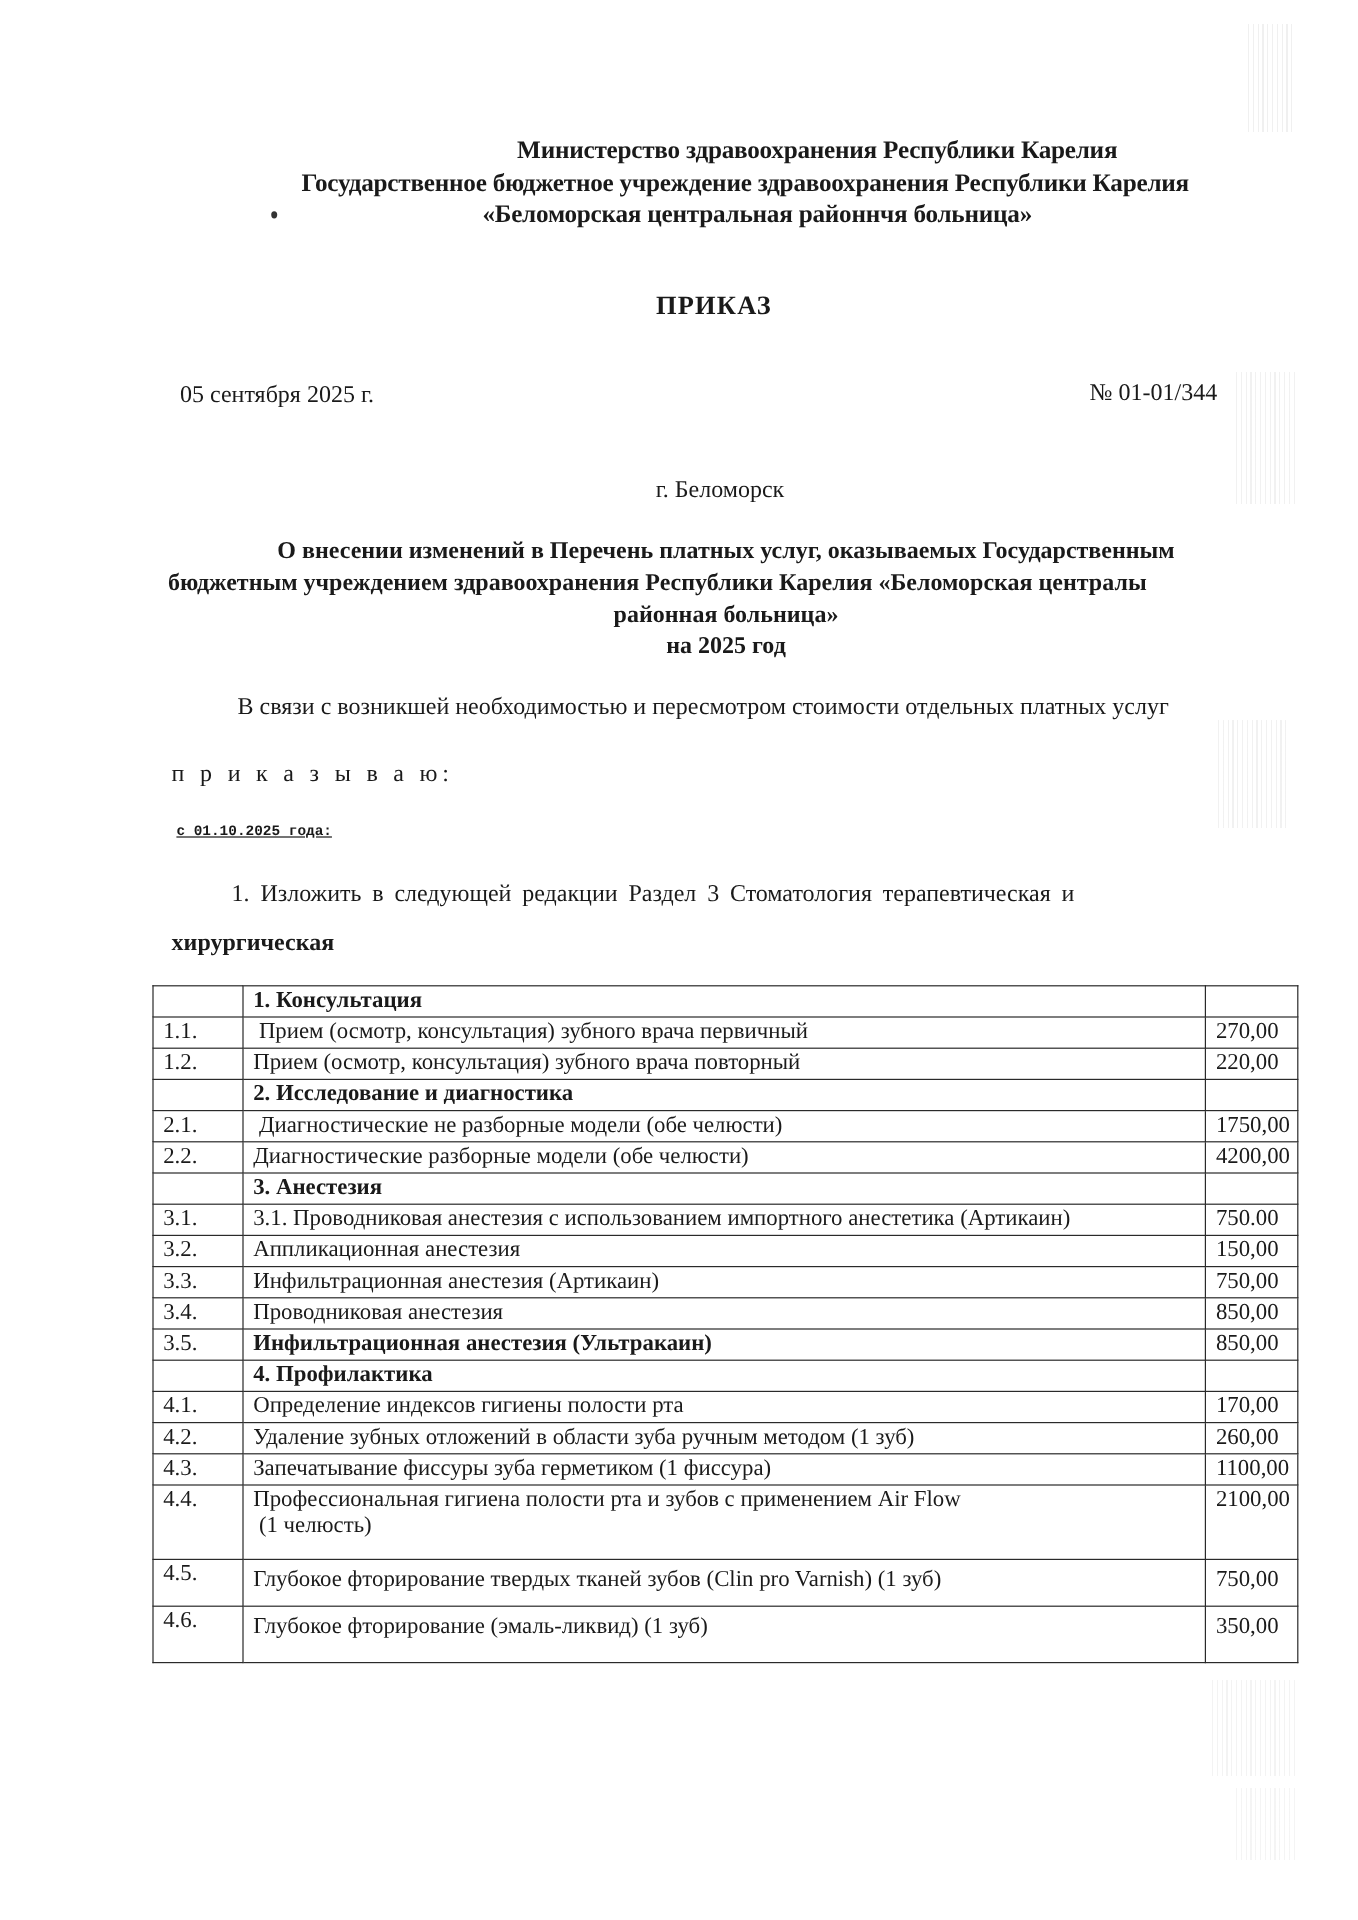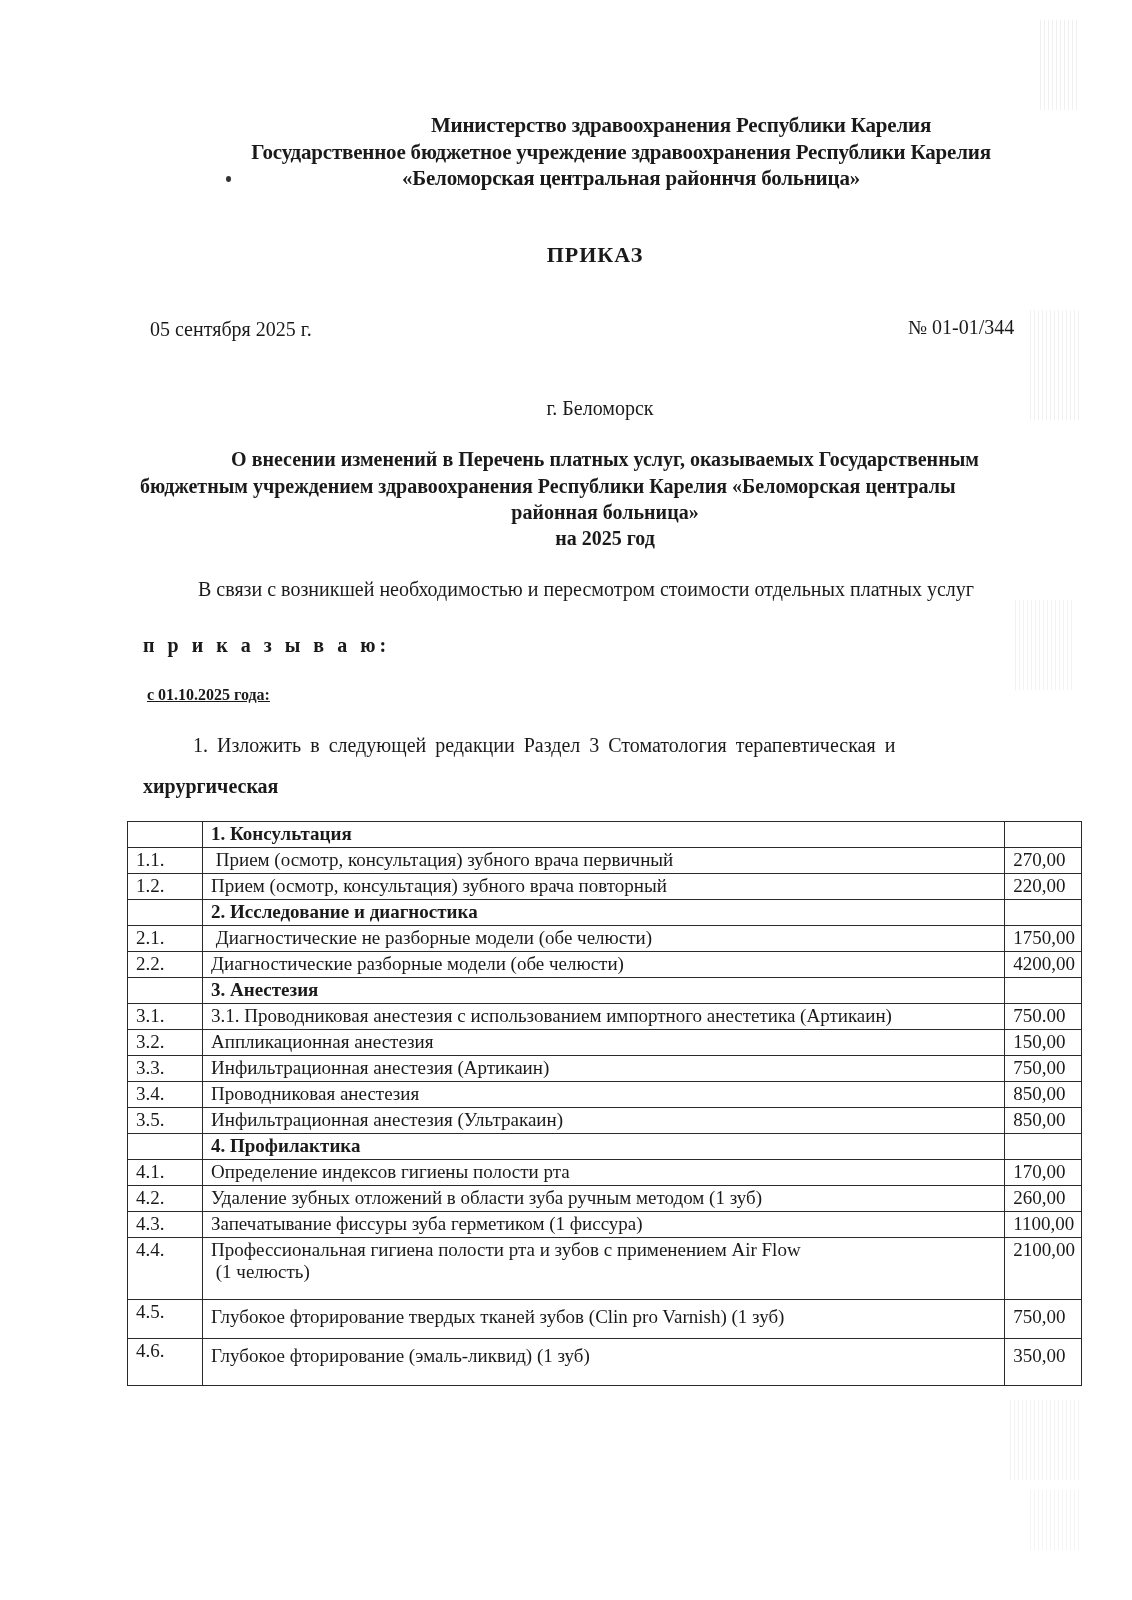--- a/index.html
+++ b/index.html
@@ -10,22 +10,22 @@
   .abs { position: absolute; }
   .center { text-align: center; }
   .hdr {
     left: 0; width: 1132px; font-weight: bold; font-size: 21px; line-height: 26px;
     letter-spacing: -0.2px;
   }
   .bold { font-weight: bold; }
   .title-order { font-size: 22px; font-weight: bold; letter-spacing: 1px; }
   .plain { font-size: 20px; }
   .subject { font-size: 20px; font-weight: bold; line-height: 27px; }
-  .spaced { letter-spacing: 4px; font-weight: bold; font-size: 20px; }
-  .underline { text-decoration: underline; font-weight: bold; font-size: 16px; }
+  .spaced { letter-spacing: 4px; font-weight: normal; font-size: 20px; }
+  .underline { text-decoration: underline; font-weight: bold; font-size: 12px; font-family: Liberation Mono, monospace; }
   .para { font-size: 20px; line-height: 29px; text-align: justify; }
 
   table.prices {
     position: absolute; left: 127px; top: 821px; width: 955px;
     border-collapse: collapse; font-size: 19px; line-height: 22px;
   }
   table.prices td {
     border: 1.5px solid #2a2a2a; padding: 1px 6px 2px 8px; vertical-align: top;
   }
   td.num { width: 60px; }
@@ -120,21 +120,21 @@
         <td class="name" style="white-space: pre-wrap;">Инфильтрационная анестезия (Артикаин)</td>
         <td class="price">750,00</td>
       </tr>
       <tr class="item">
         <td class="num">3.4.</td>
         <td class="name" style="white-space: pre-wrap;">Проводниковая анестезия</td>
         <td class="price">850,00</td>
       </tr>
       <tr class="item">
         <td class="num">3.5.</td>
-        <td class="name" style="white-space: pre-wrap;">Инфильтрационная анестезия (Ультракаин)</td>
+        <td class="name" style="white-space: pre-wrap; font-weight: bold;">Инфильтрационная анестезия (Ультракаин)</td>
         <td class="price">850,00</td>
       </tr>
       <tr class="section">
         <td class="num"></td>
         <td class="name" style="white-space: pre-wrap;">4. Профилактика</td>
         <td class="price"></td>
       </tr>
       <tr class="item">
         <td class="num">4.1.</td>
         <td class="name" style="white-space: pre-wrap;">Определение индексов гигиены полости рта</td>

